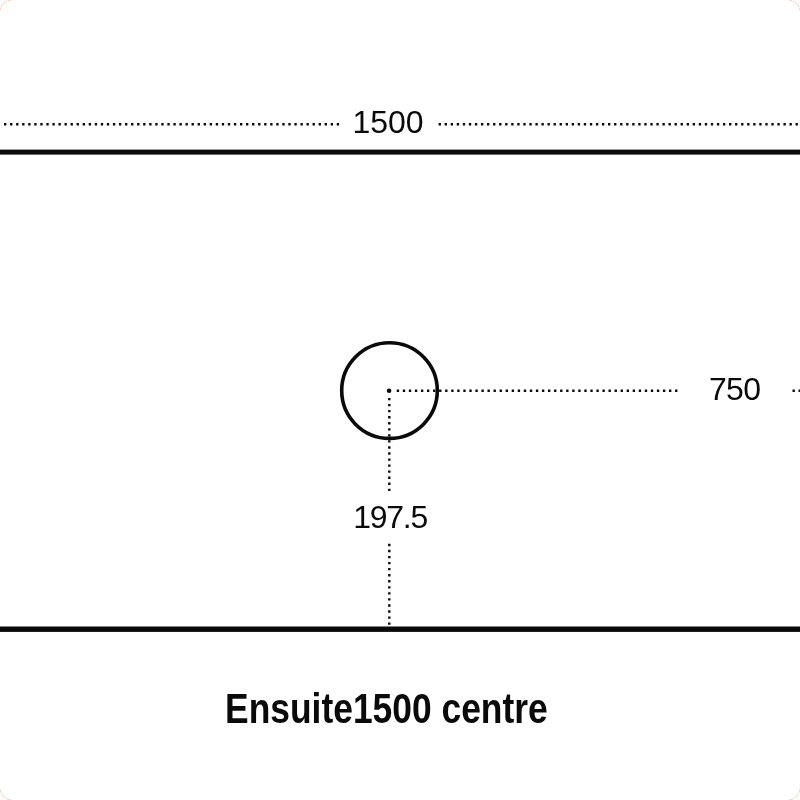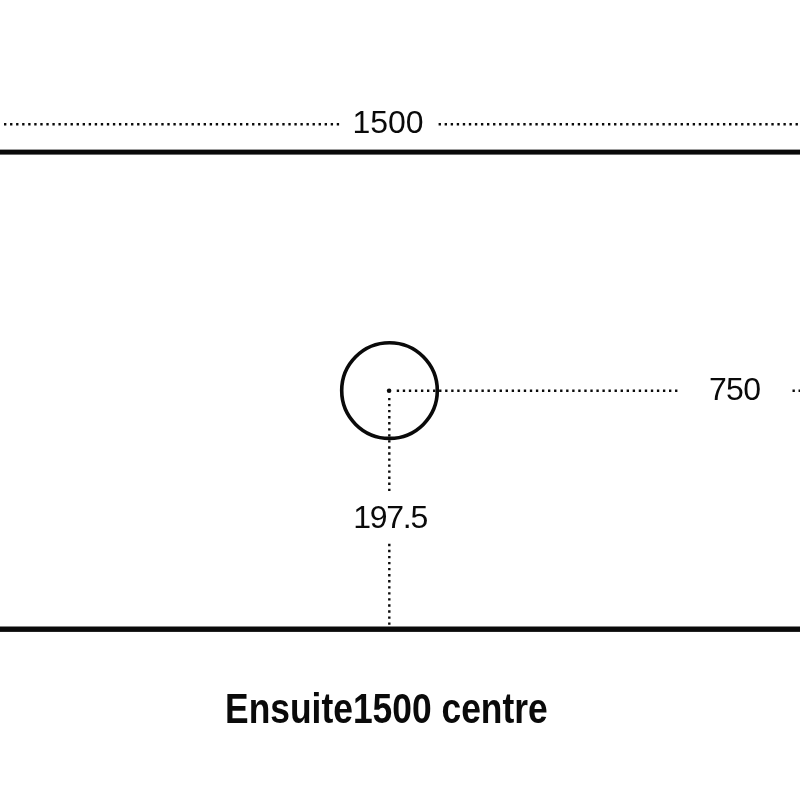--- a/index.html
+++ b/index.html
@@ -1,16 +1,16 @@
 <!DOCTYPE html>
 <html><head>
 <meta charset="utf-8">
 <style>
   html,body{margin:0;padding:0;background:#ffffff;}
-  .page{position:relative;width:800px;height:800px;background:#c2410c;overflow:hidden;}
+  .page{position:relative;width:800px;height:800px;background:#c2410c;overflow:hidden;border-radius:12px;}
   svg{display:block;}
   text{font-family:"Liberation Sans",sans-serif;fill:#0a0a0a;}
 </style>
 </head>
 <body>
 <div class="page">
 <svg width="800" height="800" viewBox="0 0 800 800">
 
   <rect x="0" y="0" width="800" height="800" fill="#ffffff"></rect>
 

